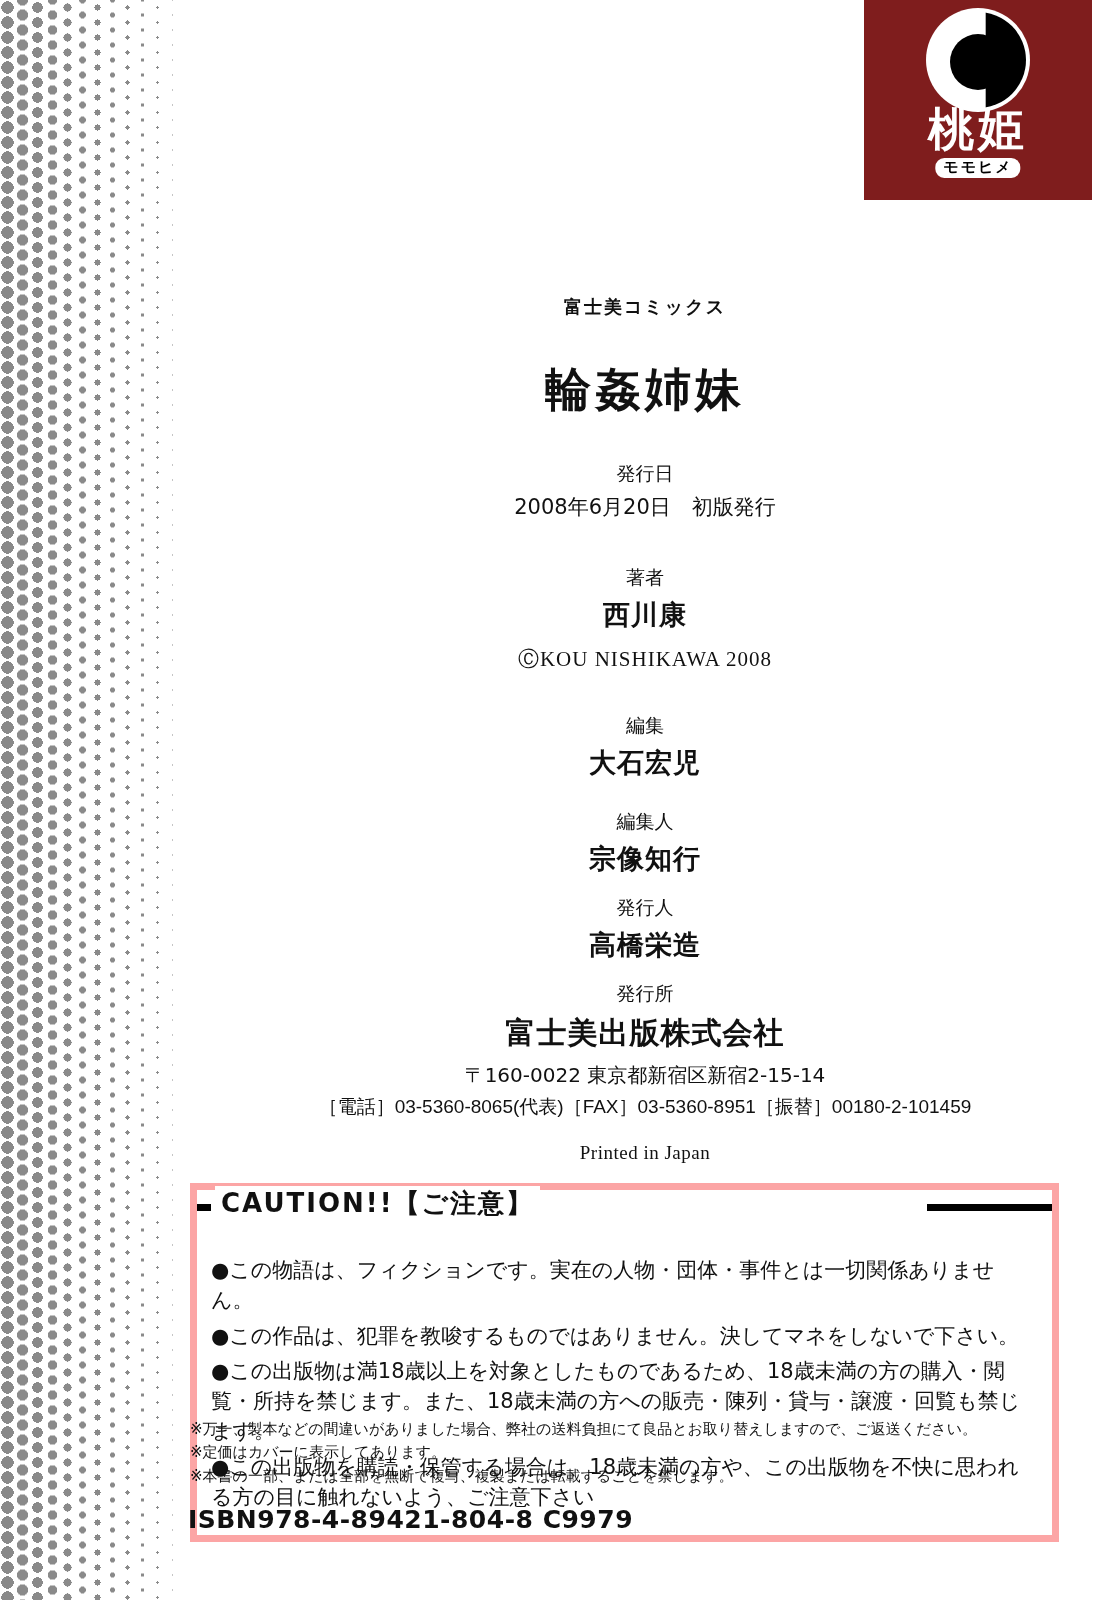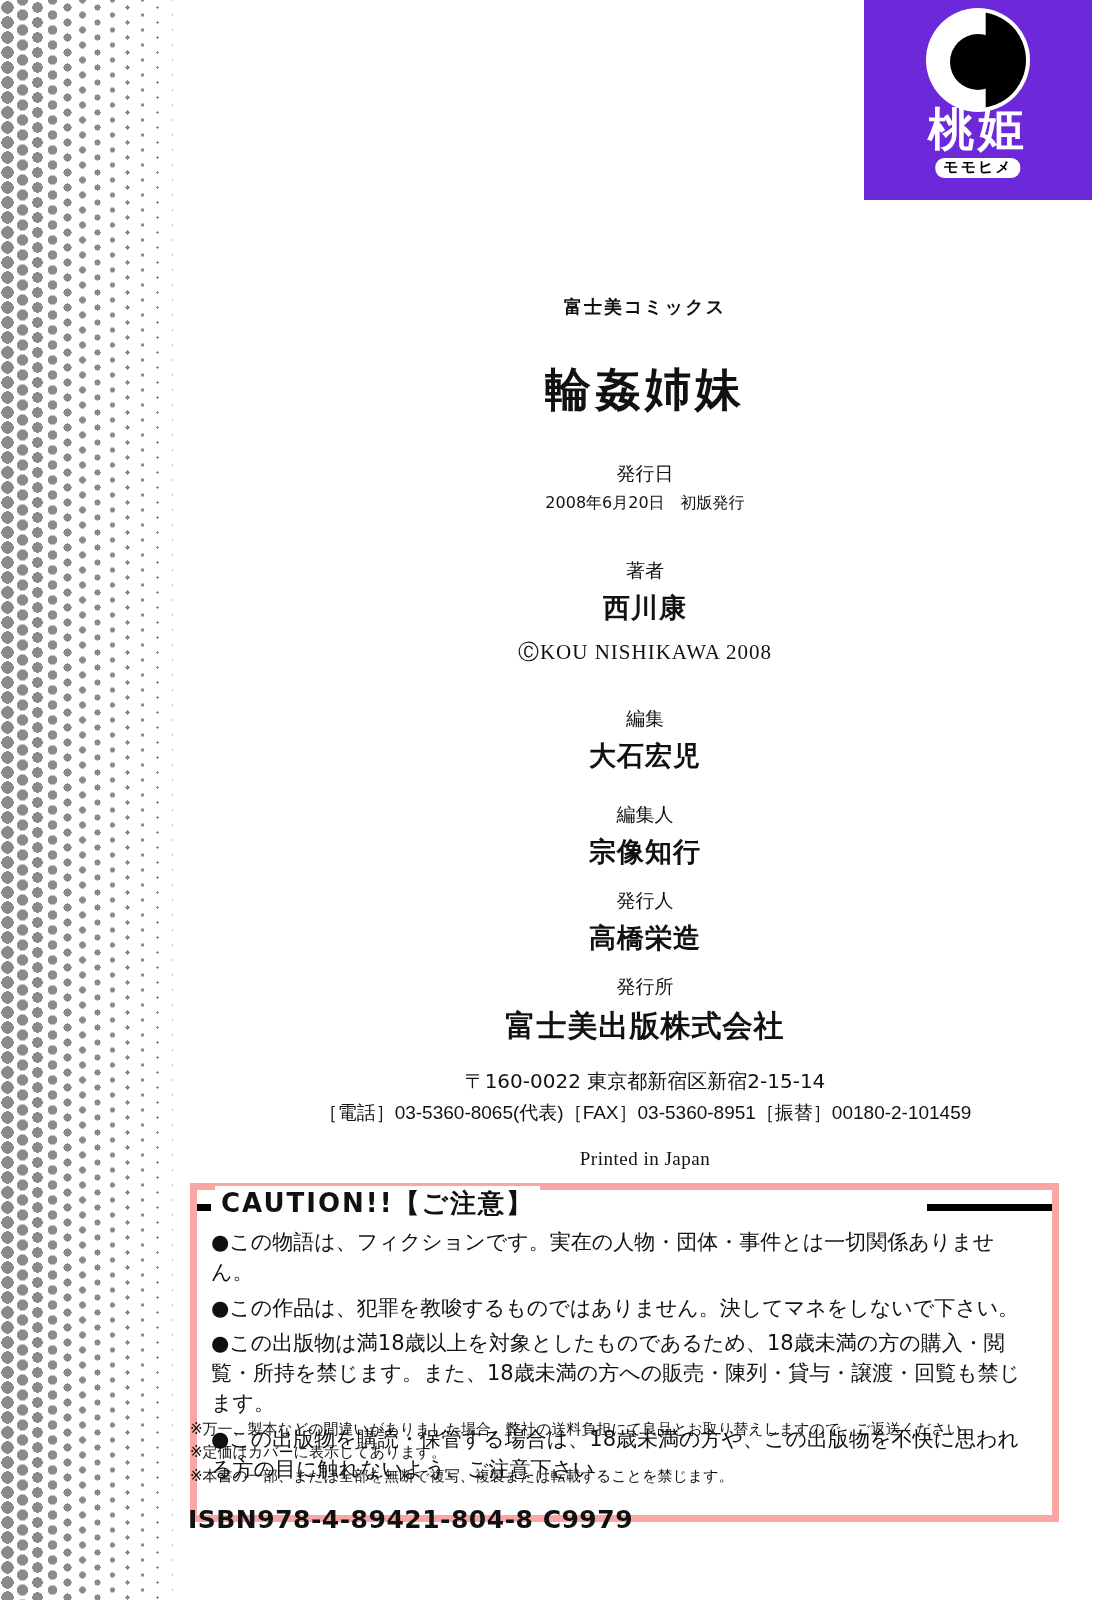--- a/index.html
+++ b/index.html
@@ -30,21 +30,21 @@
     height: 1600px;
   }
 
   
   .logo-box {
     position: absolute;
     right: 18px;
     top: 0;
     width: 228px;
     height: 200px;
-    background: #6d28d9;
+    background: #7f1d1d;
   }
   .logo-circle-outer {
     position: absolute;
     left: 50%;
     top: 8px;
     transform: translateX(-50%);
     width: 104px;
     height: 104px;
     border-radius: 50%;
     background: #ffffff;
@@ -122,21 +122,21 @@
     margin-bottom: 40px;
   }
   .blk { margin-bottom: 0; }
   .lbl {
     font-family: "DejaVu Sans", sans-serif;
     font-size: 19px;
     margin-bottom: 6px;
   }
   .val {
     font-family: "DejaVu Sans", sans-serif;
-    font-size: 16px;
+    font-size: 21px;
     margin-bottom: 4px;
   }
   .val-big {
     font-family: "DejaVu Sans", sans-serif;
     font-size: 27px;
     font-weight: bold;
     letter-spacing: 1px;
   }
   .val-pub {
     font-family: "DejaVu Sans", sans-serif;
@@ -146,21 +146,21 @@
   }
   .copy {
     font-family: "Liberation Serif", serif;
     font-size: 21px;
     letter-spacing: 1px;
     margin-top: 12px;
   }
   .addr {
     font-family: "DejaVu Sans", sans-serif;
     font-size: 20px;
-    margin-top: 21px;
+    margin-top: 8px;
   }
   .addr2 {
     font-family: Liberation Sans, sans-serif;
     font-size: 19px;
     margin-top: 5px;
   }
   .printed {
     font-family: "Liberation Serif", serif;
     font-size: 19px;
     margin-top: 22px;
@@ -197,21 +197,22 @@
     top: -4px;
     font-family: "DejaVu Sans", sans-serif;
     font-weight: bold;
     font-size: 26px;
     letter-spacing: 2px;
     background: #fff;
     padding: 0 6px;
     white-space: nowrap;
   }
   .caution-body {
-    padding: 4px 16px 24px 14px;
+    padding: 4px 16px 16px 14px;
+    margin-top: 28px;
   }
   .caution-item {
     font-family: "DejaVu Sans", sans-serif;
     font-size: 21px;
     line-height: 1.42;
     margin-bottom: 6px;
     text-indent: 0;
   }
 
   

